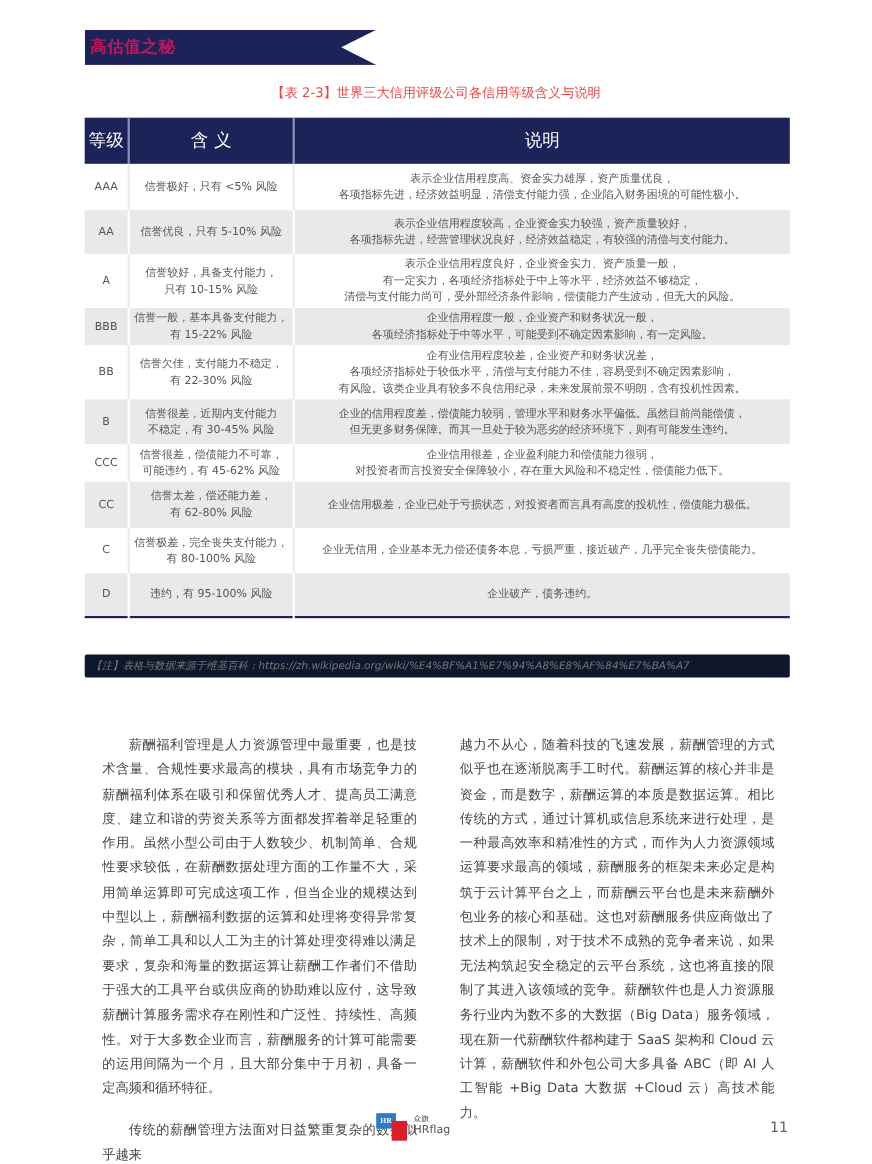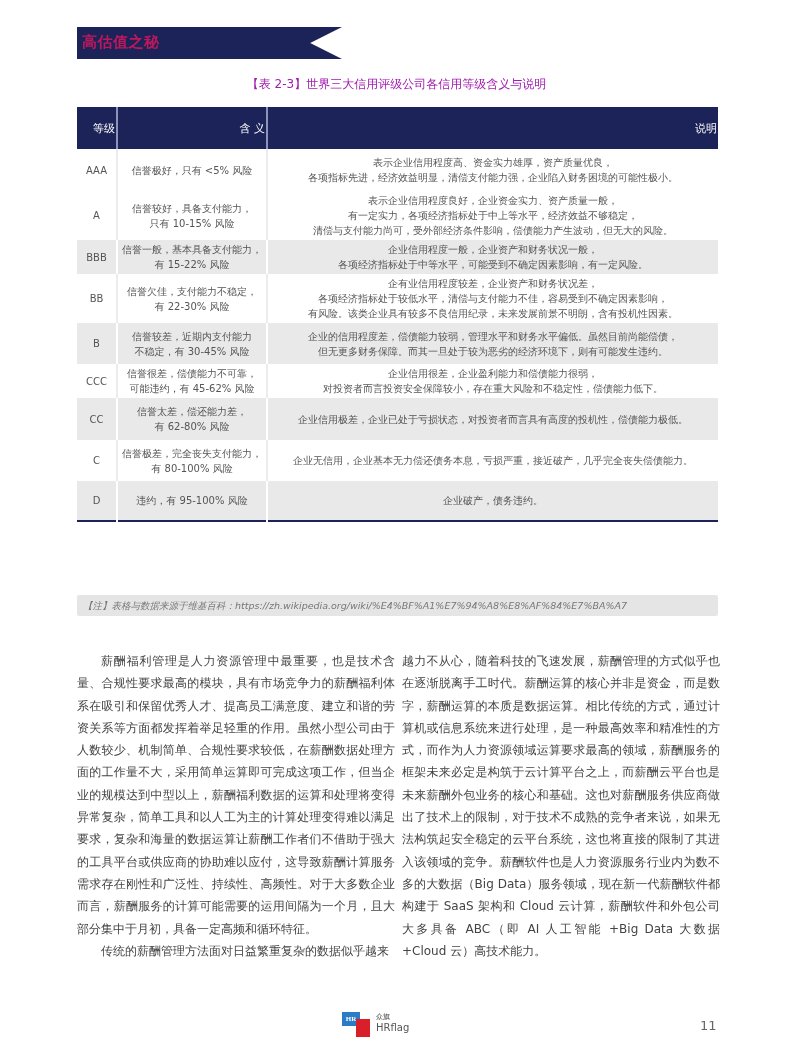--- a/index.html
+++ b/index.html
@@ -13,52 +13,52 @@
     position: absolute; left: 77px; top: 27px; width: 265px; height: 32px;
     background: #1c2358;
     clip-path: polygon(0 0, 100% 0, 88% 50%, 100% 100%, 0 100%);
   }
   .banner-text {
     position: absolute; left: 82px; top: 33px;
     color: #be185d; font-size: 15px; font-weight: bold; letter-spacing: 0.5px;
   }
   .table-title {
     position: absolute; left: 0; width: 793px; top: 76px; text-align: center;
-    font-size: 12px; color: #a21caf;
+    font-size: 12px; color: #ef4444;
   }
   table.ratings {
     position: absolute; left: 77px; top: 107px; width: 641px;
     border-collapse: collapse; table-layout: fixed;
     font-size: 10px; color: #555;
     border-bottom: 2px solid #1c2358;
   }
   table.ratings th {
-    background: #1c2358; color: #fff; font-weight: normal; font-size: 11px;
-    height: 40px; text-align: right; border-right: 2px solid #8b93b8;
+    background: #1c2358; color: #fff; font-weight: normal; font-size: 16px;
+    height: 40px; text-align: center; border-right: 2px solid #8b93b8;
   }
   table.ratings th:last-child { border-right: none; }
   table.ratings td {
     text-align: center; vertical-align: middle; line-height: 15px;
     border-right: 2px solid #1d4ed8; padding: 2px 4px;
   }
   table.ratings tr.odd td { background: #ffffff; border-right-color: #ececec; }
   table.ratings tr.even td { background: #e9e9e9; border-right-color: #ffffff; }
   table.ratings td:last-child { border-right: none; }
   table.ratings td.grade { font-size: 10px; }
   .note {
     position: absolute; left: 77px; top: 595px; width: 641px; height: 21px;
-    background: #e5e5e5; border-radius: 2px;
+    background: #0f172a; border-radius: 2px;
     font-size: 9.5px; font-style: italic; color: #777; line-height: 21px;
     padding-left: 6px; box-sizing: border-box; white-space: nowrap; overflow: hidden;
   }
   .col {
     position: absolute; top: 650px; width: 318px;
     font-size: 12px; line-height: 22.3px; color: #444; text-align: justify;
   }
-  .col p { margin: 0; text-indent: 2em; }
+  .col p { margin: 16px; text-indent: 2em; }
   .col p.cont { text-indent: 0; }
   .col-left { left: 77px; }
   .col-right { left: 402px; }
   .footer-logo {
     position: absolute; left: 342px; top: 1012px; width: 30px; height: 26px;
   }
   .logo-blue {
     position: absolute; left: 0; top: 0; width: 18px; height: 14px; background: #2a7cc7;
     color: #fff; font-size: 7px; font-weight: bold; line-height: 14px; text-align: center; font-family: Liberation Serif, serif;
   }
@@ -103,20 +103,30 @@
       <tr class="odd" style="height: 42px;">
         <td class="grade">AAA</td>
         <td>
           <div>信誉极好，只有 &lt;5% 风险</div>
         </td>
         <td>
           <div>表示企业信用程度高、资金实力雄厚，资产质量优良，</div>
           <div>各项指标先进，经济效益明显，清偿支付能力强，企业陷入财务困境的可能性极小。</div>
         </td>
       </tr>
+      <tr class="even" style="height: 40px;">
+        <td class="grade">AA</td>
+        <td>
+          <div>信誉优良，只有 5-10% 风险</div>
+        </td>
+        <td>
+          <div>表示企业信用程度较高，企业资金实力较强，资产质量较好，</div>
+          <div>各项指标先进，经营管理状况良好，经济效益稳定，有较强的清偿与支付能力。</div>
+        </td>
+      </tr>
       <tr class="odd" style="height: 48px;">
         <td class="grade">A</td>
         <td>
           <div>信誉较好，具备支付能力，</div>
           <div>只有 10-15% 风险</div>
         </td>
         <td>
           <div>表示企业信用程度良好，企业资金实力、资产质量一般，</div>
           <div>有一定实力，各项经济指标处于中上等水平，经济效益不够稳定，</div>
           <div>清偿与支付能力尚可，受外部经济条件影响，偿债能力产生波动，但无大的风险。</div>
@@ -141,21 +151,21 @@
         </td>
         <td>
           <div>企有业信用程度较差，企业资产和财务状况差，</div>
           <div>各项经济指标处于较低水平，清偿与支付能力不佳，容易受到不确定因素影响，</div>
           <div>有风险。该类企业具有较多不良信用纪录，未来发展前景不明朗，含有投机性因素。</div>
         </td>
       </tr>
       <tr class="even" style="height: 41px;">
         <td class="grade">B</td>
         <td>
-          <div>信誉较差，近期内支付能力</div>
+          <div>信誉很差，近期内支付能力</div>
           <div>不稳定，有 30-45% 风险</div>
         </td>
         <td>
           <div>企业的信用程度差，偿债能力较弱，管理水平和财务水平偏低。虽然目前尚能偿债，</div>
           <div>但无更多财务保障。而其一旦处于较为恶劣的经济环境下，则有可能发生违约。</div>
         </td>
       </tr>
       <tr class="odd" style="height: 28px;">
         <td class="grade">CCC</td>
         <td>

